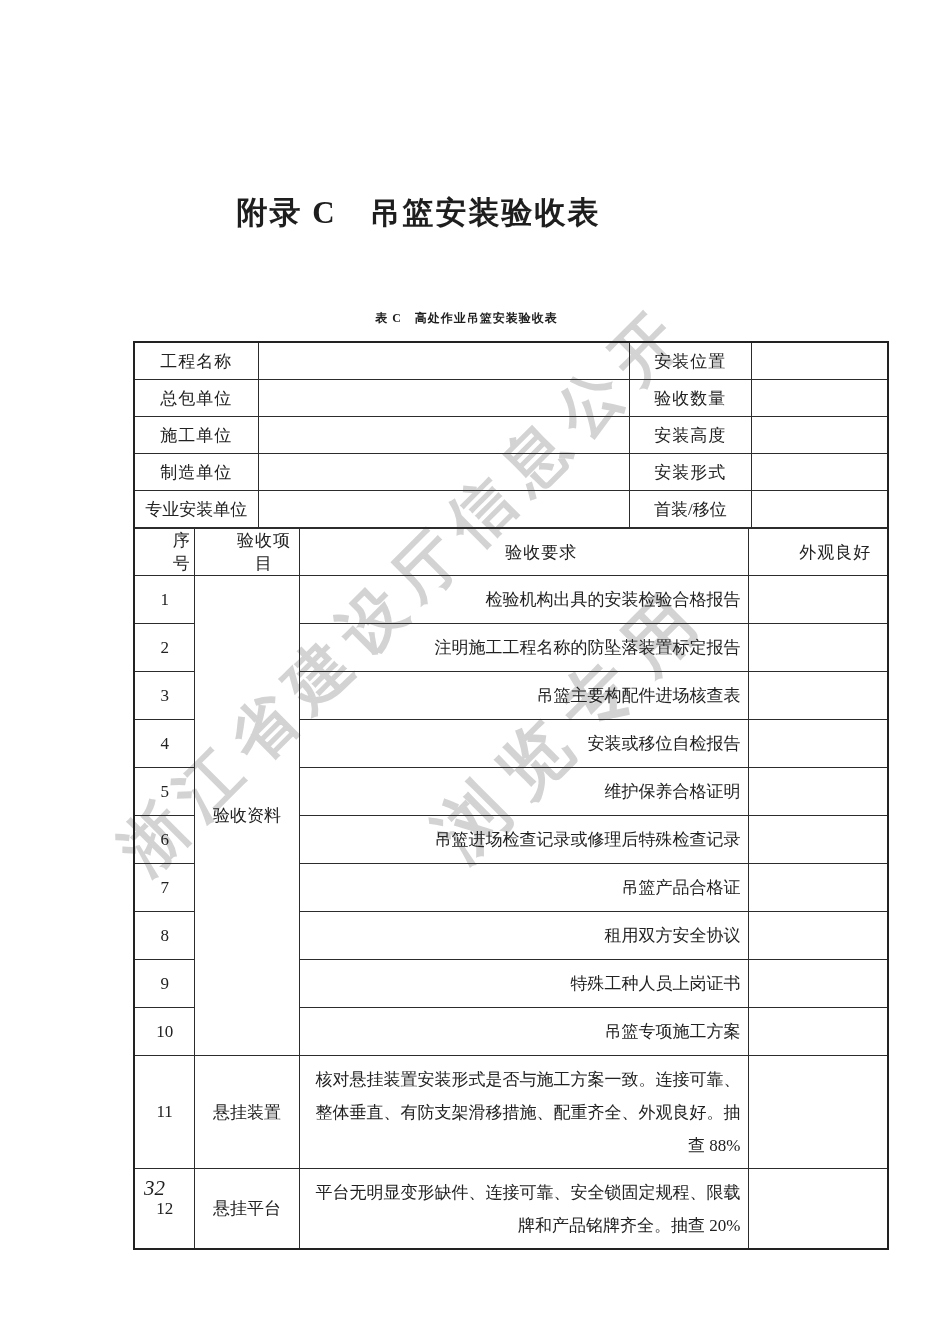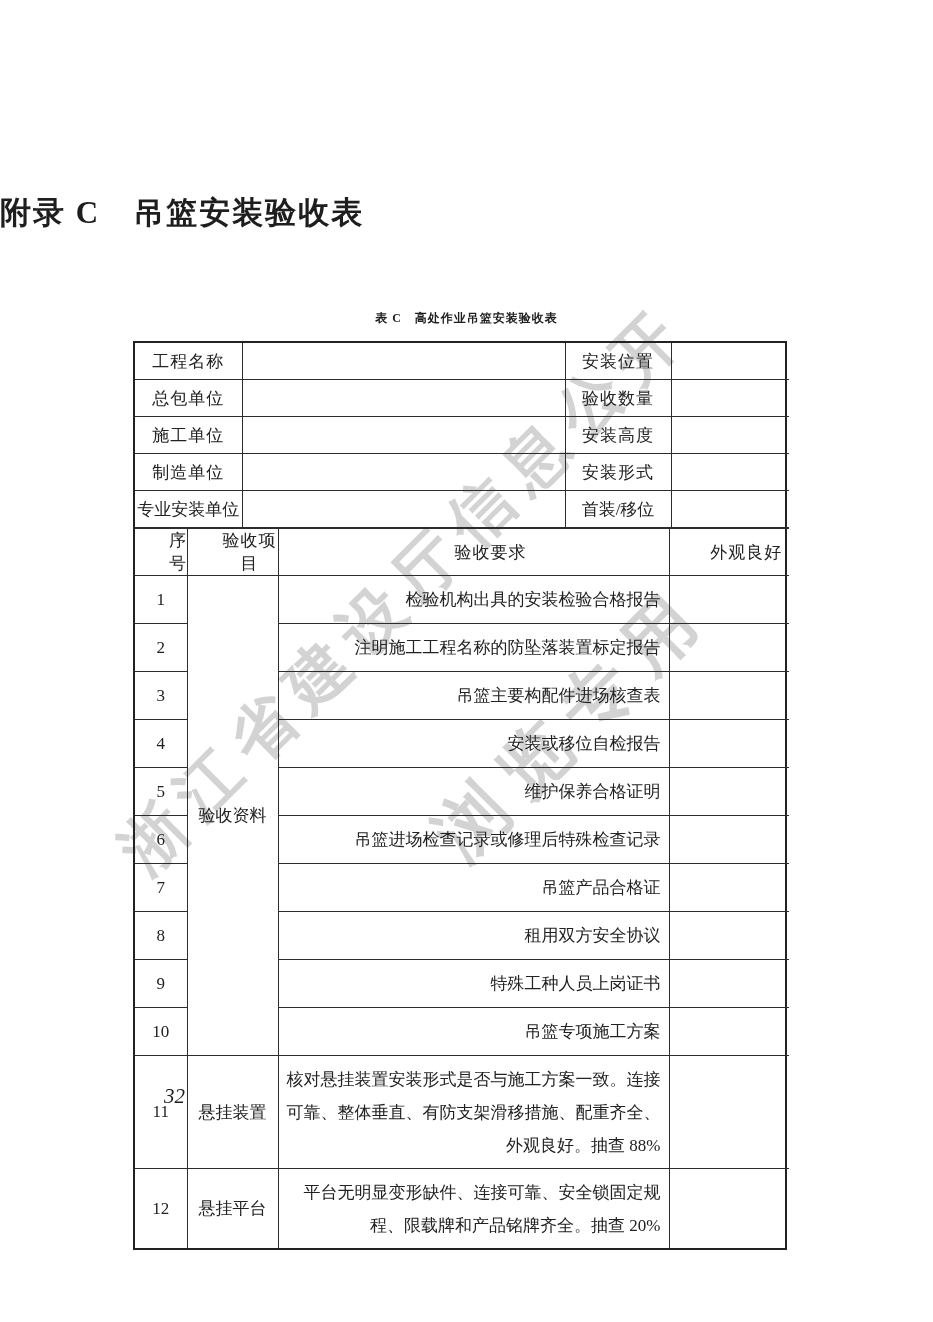--- a/index.html
+++ b/index.html
@@ -21,31 +21,32 @@
     transform-origin:0 50%;
     transform:rotate(-45deg);
     font-family:"Liberation Serif","DejaVu Serif",serif;
   }
   .wm-line1{left:132px;top:830px;font-size:64px;letter-spacing:13px;line-height:64px;}
   .wm-line2{left:448px;top:812px;font-size:70px;letter-spacing:18px;line-height:70px;}
   
   .content{position:absolute;inset:0;z-index:1;}
   .doc-title{
     position:absolute;left:0;top:192px;width:837px;
+    text-align:center;
     font-size:31px;font-weight:bold;
     letter-spacing:2px;
   }
   .table-caption{
     position:absolute;left:0;top:310px;width:933px;
     text-align:center;
     font-size:12px;font-weight:bold;
     letter-spacing:1px;
   }
   .table-wrap{
-    position:absolute;left:133px;top:341px;width:654px;
+    position:absolute;left:133px;top:341px;width:756px;
     border:2px solid #222;
     box-sizing:border-box;
     background:transparent;
   }
   table{border-collapse:collapse;table-layout:fixed;width:100%;}
   td,th{
     border:1px solid #2c2c2c;
     font-size:17px;
     font-weight:normal;
     color:#222;
@@ -62,22 +63,22 @@
   .t-info .lbl{letter-spacing:1px;}
   .t-info .lbl5{letter-spacing:0;}
   .t-check th{height:34px;text-align:center;letter-spacing:1px;padding-left:34px;}
   .t-check td{height:39px;text-align:center;}
   .t-check td.req{
     text-align:right;padding:4px 8px;line-height:33px;
   }
   .t-check tr.r11 td{height:104px;}
   .t-check tr.r12 td{height:71px;}
   .page-number{
-    position:absolute;left:144px;top:1084px;
-    font-size:21px;font-style:italic;margin-left:20px;
+    position:absolute;left:144px;top:1176px;
+    font-size:21px;font-style:italic;
   }
 </style>
 </head>
 <body>
 
 <div class="watermark-layer">
   <div class="wm wm-line1">浙江省建设厅信息公开</div>
   <div class="wm wm-line2">浏览专用</div>
 </div>
 

